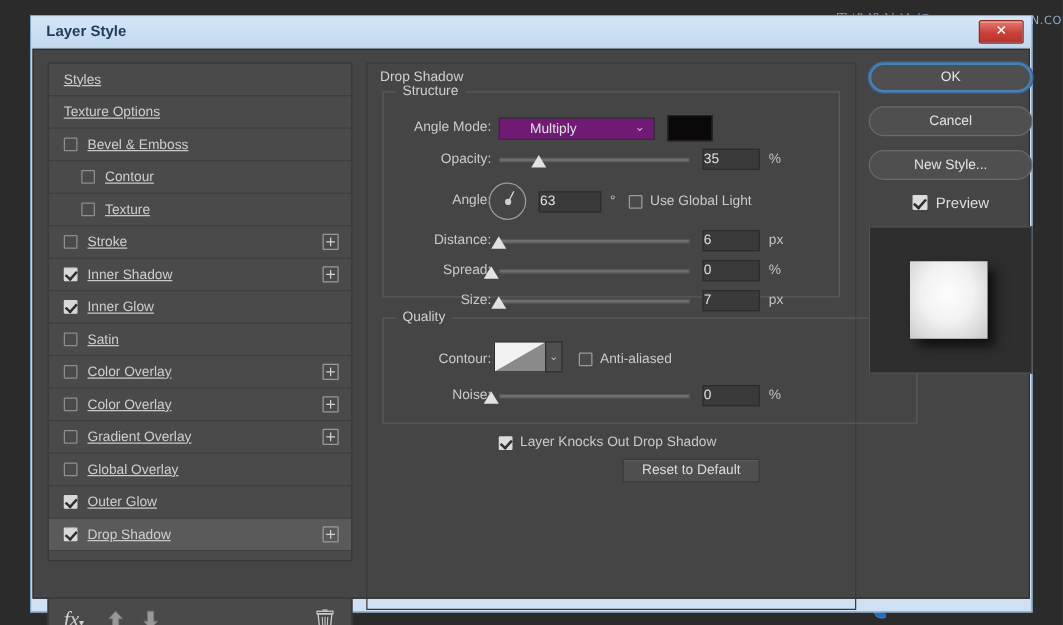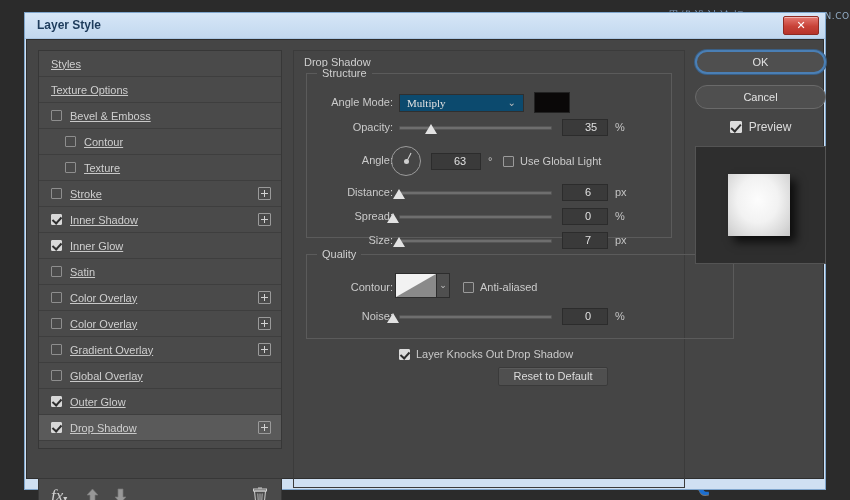--- a/index.html
+++ b/index.html
@@ -157,42 +157,41 @@
   .fs-quality{left:12px;top:203px;width:428px;height:85px;}
 
   .row{position:absolute;height:18px;}
   .rlabel{
     position:absolute;right:0;top:2px;font-size:11px;color:#cacaca;
     white-space:nowrap;text-align:right;
   }
   .numbox{
     position:absolute;height:17px;background:#3a3a3a;
     border:1px solid #2c2c2c;box-sizing:border-box;
-    color:#e0e0e0;font-size:11px;line-height:15px;padding-left:22px;
+    color:#e0e0e0;font-size:11px;line-height:15px;padding-left:0;
     cursor:text;
   }
   .unit{position:absolute;font-size:11px;color:#c4c4c4;top:2px;}
 
   .slider{
     position:absolute;height:4px;background:#6e6e6e;top:7px;
     border:1px solid #555;box-sizing:border-box;border-radius:1px;
   }
   .thumb{
     position:absolute;top:5px;width:0;height:0;
     border-left:6px solid transparent;border-right:6px solid transparent;
     border-bottom:10px solid #e2e2e2;
     cursor:pointer;
   }
 
   .select{
-    position:absolute;height:18px;background:#0c4a6e;
+    position:absolute;height:18px;background:#701a75;
     border:1px solid #2f2f2f;box-sizing:border-box;
-    color:#e2e2e2;font-size:11px;line-height:16px;padding-left:7px;
+    color:#e2e2e2;font-size:11px;line-height:16px;padding-left:24px;
     cursor:pointer;
-    font-family:Liberation Serif, serif;
   }
   .select .chev{
     position:absolute;right:7px;top:0px;font-size:10px;color:#bdbdbd;
   }
   .swatch{
     position:absolute;width:36px;height:21px;background:#0a0808;
     border:1px solid #222;box-sizing:border-box;cursor:pointer;
   }
 
   .dial{
@@ -490,20 +489,21 @@
         <div class="chk-inline" style="left:105px;top:297px;">
           <span class="cb checked"></span>
           <span class="t">Layer Knocks Out Drop Shadow</span>
         </div>
         <div class="pbtn" style="left:204px;top:316px;width:110px;">Reset to Default</div>
       </div>
 
       <div class="rightcol">
         <div class="rbtn primary">OK</div>
         <div class="rbtn">Cancel</div>
+        <div class="rbtn">New Style...</div>
         <div class="preview-chk">
           <span class="cb"></span>
           <span class="t">Preview</span>
         </div>
         <div class="thumb-panel">
           <div class="thumb-sq"></div>
         </div>
       </div>
 
     </div>

